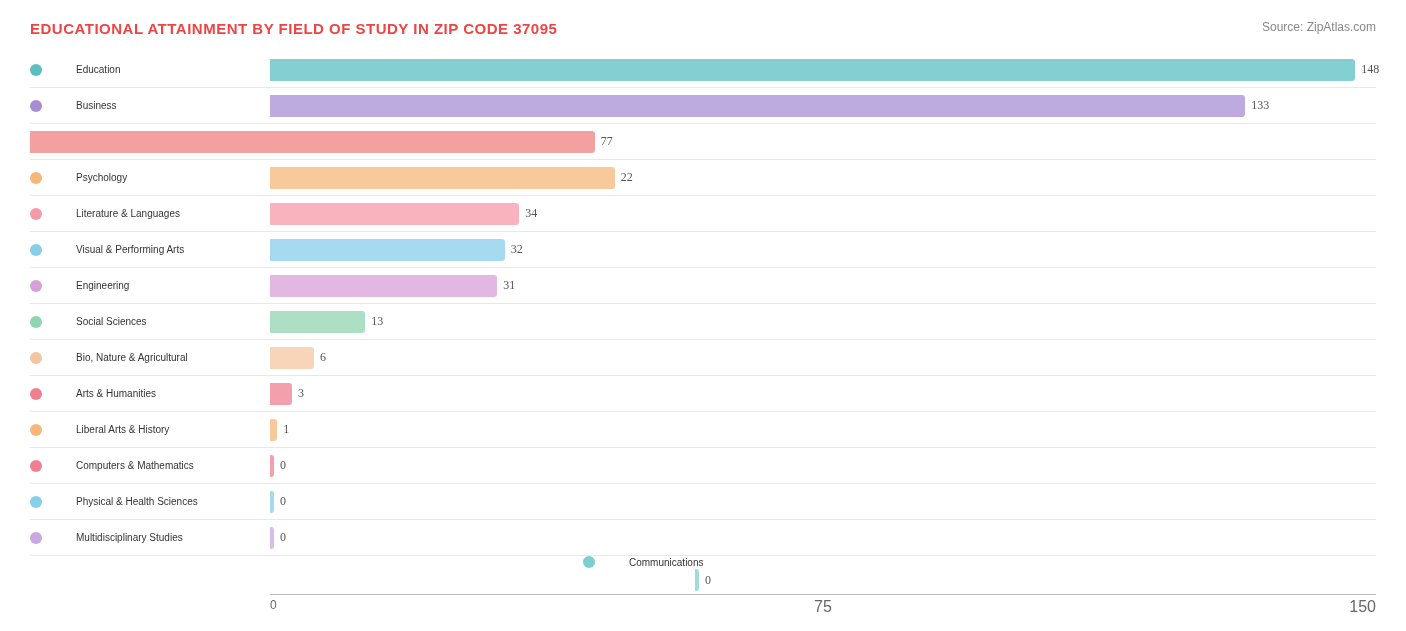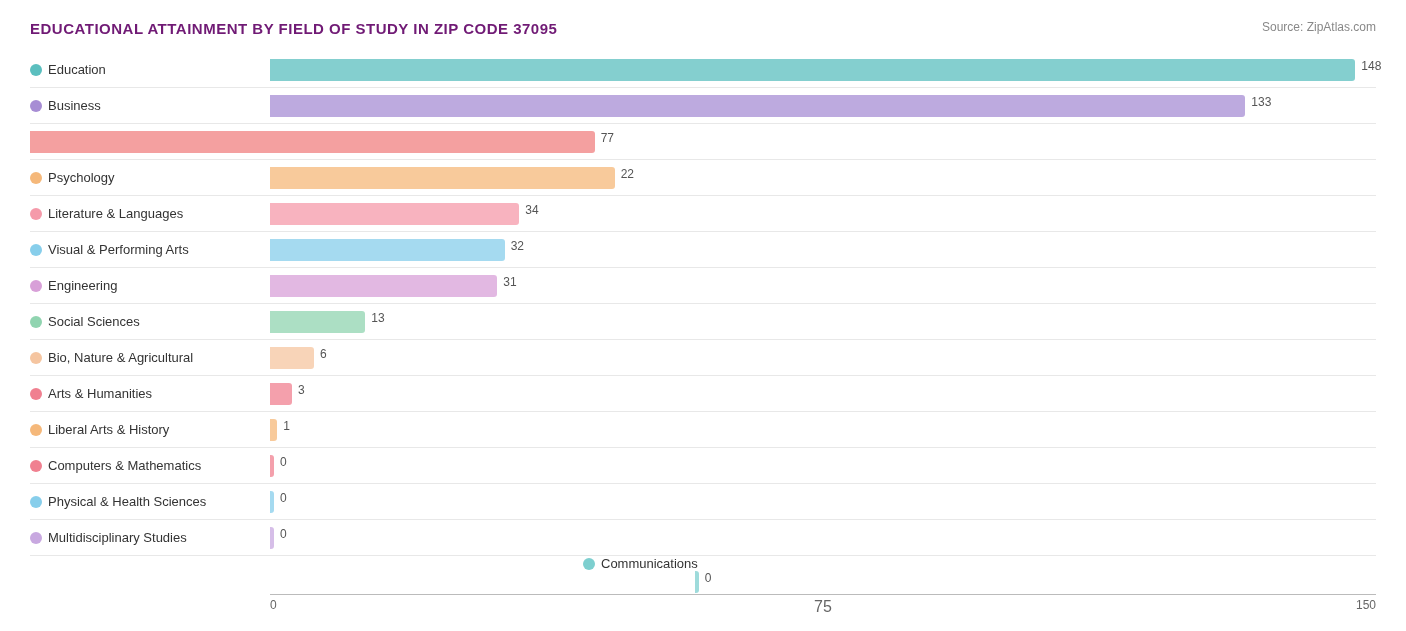--- a/index.html
+++ b/index.html
@@ -6,21 +6,21 @@
     body {
       font-family: Arial, sans-serif;
       background: #fff;
       width: 1406px;
       min-height: 631px;
       padding: 20px 30px;
     }
     .chart-title {
       font-size: 15px;
       font-weight: bold;
-      color: #701a75;
+      color: #ef4444;
       text-transform: uppercase;
       letter-spacing: 0.5px;
       margin-bottom: 4px;
     }
     .source {
       font-size: 12px;
       color: #888;
       text-align: right;
       margin-bottom: 10px;
     }
@@ -48,30 +48,32 @@
       align-items: center;
       gap: 6px;
     }
     .dot {
       width: 12px;
       height: 12px;
       border-radius: 50%;
       flex-shrink: 0;
     }
     .label-text {
-      font-size: 13px;
+      font-size: 10px;
       color: #333;
       white-space: nowrap;
+      margin-left: 28px;
     }
     .bar-container {
       flex: 1;
       position: relative;
       height: 22px;
       display: flex;
-      align-items: flex-start;
+      align-items: center;
+      font-family: Liberation Serif, serif;
     }
     .bar {
       height: 22px;
       border-radius: 0 3px 3px 0;
       display: flex;
       align-items: center;
     }
     .bar-value {
       font-size: 12px;
       color: #555;
@@ -242,15 +244,15 @@
           <div class="bar" style="width: 4px; background-color: rgb(125, 207, 207); opacity: 0.75;"></div>
           <span class="bar-value">0</span>
         </div>
       </div>
     </div>
 
   <div class="x-axis-container" id="x-axis-container" style="position: relative; margin-left: 240px;">
   <div style="position: absolute; top: 0px; left: 0px; right: 0px; height: 1px; background: rgb(187, 187, 187);"></div>
       <span style="position: absolute; font-size: 12px; color: rgb(102, 102, 102); top: 4px; left: 0%;">0</span>
       <span style="position: absolute; font-size: 16px; color: rgb(102, 102, 102); top: 4px; left: 50%; transform: translateX(-50%);">75</span>
-      <span style="position: absolute; font-size: 12px; color: rgb(102, 102, 102); top: 4px; left: 100%; transform: translateX(-100%);">150</span>
+      <span style="position: absolute; font-size: 16px; color: rgb(102, 102, 102); top: 4px; left: 100%; transform: translateX(-100%);">150</span>
     </div>
 </div>
 
 </body></html>

